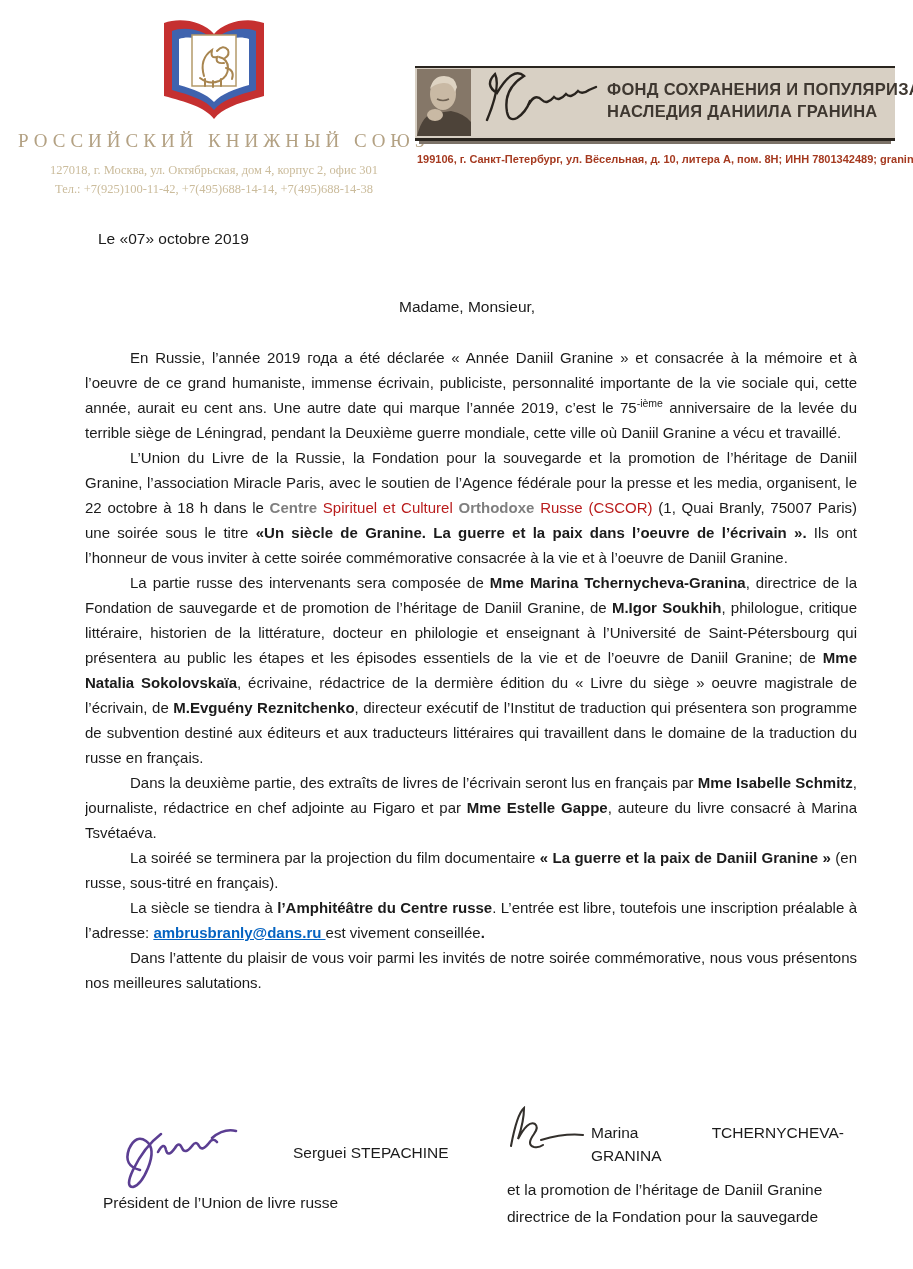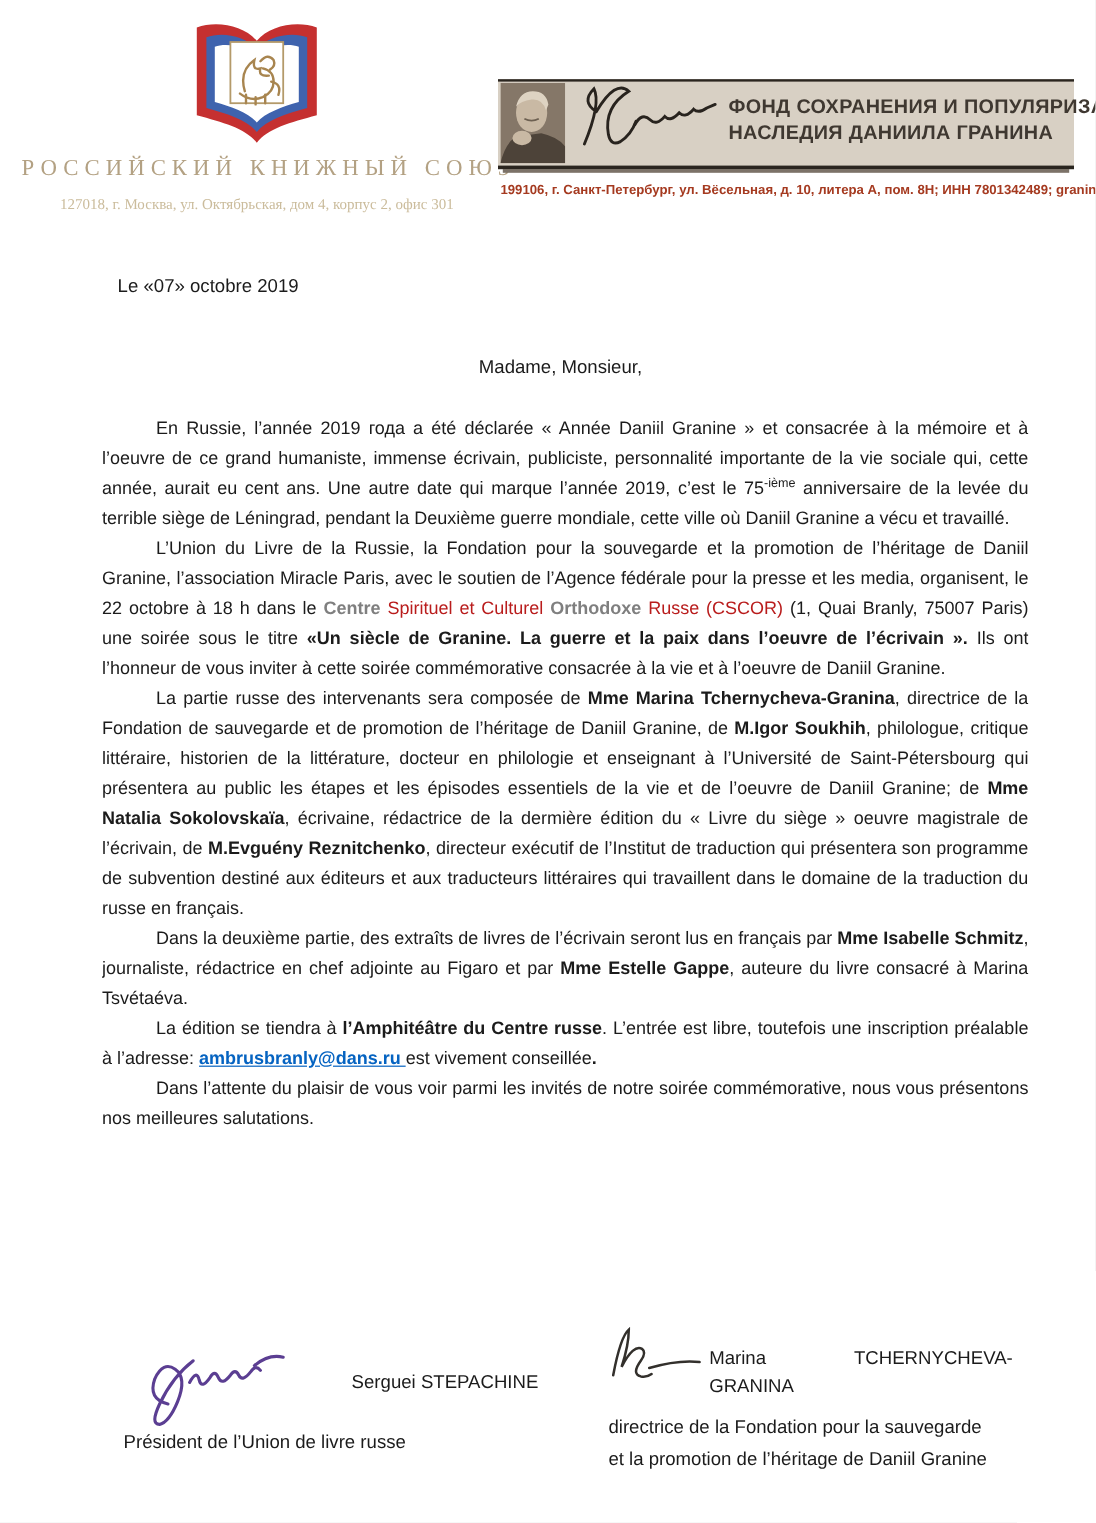--- a/index.html
+++ b/index.html
@@ -64,20 +64,21 @@
         <path d="M50,68 q-5,-17 8,-26 q-2,9 5,7 q-2,7 7,6"></path>
         <path d="M63,43 q6,-7 11,-1 q2,5 -3,8"></path>
         <path d="M46,70 q9,7 19,3 q9,-4 9,-13 q0,-9 -9,-11"></path>
         <path d="M51,71 l0,7 M59,73 l0,6 M67,71 l0,7"></path>
         <path d="M72,60 q9,2 6,11"></path>
       </g>
     </svg>
     <div class="rks-title">РОССИЙСКИЙ КНИЖНЫЙ СОЮЗ</div>
     <div class="rks-addr">
       <div>127018, г. Москва, ул. Октябрьская, дом 4, корпус 2, офис 301</div>
+      <div>Тел.: +7(925)100-11-42, +7(495)688-14-14, +7(495)688-14-38</div>
     </div>
   </div>
 
   <div class="granin-banner">
     <svg class="portrait" width="54" height="67" viewBox="0 0 54 67">
       <rect width="54" height="67" fill="#857768"></rect>
       <path d="M0,67 q6,-24 20,-23 l14,-2 q14,3 20,11 l0,14 z" fill="#4d4339"></path>
       <ellipse cx="26" cy="25" rx="13" ry="16" fill="#c9b9a4"></ellipse>
       <path d="M13,20 q3,-13 14,-13 q11,0 13,11 l-2,5 q-3,-10 -12,-9 q-9,1 -13,6 z" fill="#ded3c2"></path>
       <ellipse cx="18" cy="46" rx="8" ry="6" fill="#c9b9a4"></ellipse>
@@ -97,21 +98,22 @@
   <div class="granin-addr">199106, г. Санкт-Петербург, ул. Вёсельная, д. 10, литера А, пом. 8Н; ИНН 7801342489; granin-fond@mail.ru</div>
 
   <div class="date">Le «07» octobre 2019</div>
   <div class="salutation">Madame, Monsieur,</div>
 
   <div class="letter-body">
     <p><span>En Russie, l’année 2019 года a été déclarée « Année Daniil Granine » et consacrée à la mémoire et à l’oeuvre de ce grand humaniste, immense écrivain, publiciste, personnalité importante de la vie sociale qui, cette année, aurait eu cent ans. Une autre date qui marque l’année 2019, c’est le 75</span><span class="run-sup">-ième</span><span> anniversaire de la levée du terrible siège de Léningrad, pendant la Deuxième guerre mondiale, cette ville où Daniil Granine a vécu et travaillé.</span></p>
     <p><span>L’Union du Livre de la Russie, la Fondation pour la souvegarde et la promotion de l’héritage de Daniil Granine, l’association </span><span class="run-i">Miracle Paris</span><span>, avec le soutien de l’Agence fédérale pour la presse et les media, organisent, le 22 octobre à 18 h dans le </span><span class="run-grayb">Centre</span><span class="run-gray"> Spirituel et Culturel </span><span class="run-grayb">Orthodoxe</span><span class="run-gray"> Russe (CSCOR) </span><span>(1, Quai Branly, 75007 Paris) une soirée sous le titre </span><span class="run-b">«Un siècle de Granine. La guerre et la paix dans l’oeuvre de l’écrivain ».</span><span> Ils ont l’honneur de vous inviter à cette soirée commémorative consacrée à la vie et à l’oeuvre de Daniil Granine.</span></p>
     <p><span>La partie russe des intervenants sera composée de </span><span class="run-b">Mme Marina Tchernycheva-Granina</span><span>, directrice de la Fondation de sauvegarde et de promotion de l’héritage de Daniil Granine, de </span><span class="run-b">M.Igor Soukhih</span><span>, philologue, critique littéraire, historien de la littérature, docteur en philologie et enseignant à l’Université de Saint-Pétersbourg qui présentera au public les étapes et les épisodes essentiels de la vie et de l’oeuvre de Daniil Granine; de </span><span class="run-b">Mme Natalia Sokolovskaïa</span><span>, écrivaine, rédactrice de la dermière édition du « Livre du siège » oeuvre magistrale de l’écrivain, de </span><span class="run-b">M.Evguény Reznitchenko</span><span>, directeur exécutif de l’Institut de traduction qui présentera son programme de subvention destiné aux éditeurs et aux traducteurs littéraires qui travaillent dans le domaine de la traduction du russe en français.</span></p>
     <p><span>Dans la deuxième partie, des extraîts de livres de l’écrivain seront lus en français par </span><span class="run-b">Mme Isabelle Schmitz</span><span>, journaliste, rédactrice en chef adjointe au Figaro et par </span><span class="run-b">Mme Estelle Gappe</span><span>, auteure du livre consacré à Marina Tsvétaéva.</span></p>
-    <p><span>La édition se tiendra à </span><span class="run-b">l’Amphitéâtre du Centre russe</span><span>. L’entrée est libre, toutefois une inscription préalable à l’adresse: </span><span class="run-link">ambrusbranly@dans.ru </span><span>est vivement conseillée</span><span class="run-b">.</span></p>
+    <p><span>La soiréé se terminera par la projection du film documentaire </span><span class="run-b">« La guerre et la paix de Daniil Granine »</span><span> (en russe, sous-titré en français).</span></p>
+    <p><span>La siècle se tiendra à </span><span class="run-b">l’Amphitéâtre du Centre russe</span><span>. L’entrée est libre, toutefois une inscription préalable à l’adresse: </span><span class="run-link">ambrusbranly@dans.ru </span><span>est vivement conseillée</span><span class="run-b">.</span></p>
     <p><span>Dans l’attente du plaisir de vous voir parmi les invités de notre soirée commémorative, nous vous présentons nos meilleures salutations.</span></p>
   </div>
 
   <svg class="sig-left-svg" width="150" height="90" viewBox="0 0 150 90">
     <g stroke="#5b3e92" fill="none" stroke-width="2.6" stroke-linecap="round">
       <path d="M32,64 q-17,-4 -11,-21 q7,-15 17,-8 q10,7 2,27 q-7,17 -15,19 q-8,0 0,-17 q11,-23 28,-36"></path>
       <path d="M50,46 q6,-11 8,-2 q2,8 9,-2 q4,-7 7,0 q3,7 10,-2 q4,-6 7,0 q3,6 10,-3 q4,-6 8,-1"></path>
       <path d="M104,32 q12,-10 24,-7"></path>
     </g>
   </svg>
@@ -125,17 +127,17 @@
     </g>
   </svg>
   <div class="sig-right-name">
     <div class="line1">
       <span>Marina</span>
       <span>TCHERNYCHEVA-</span>
     </div>
     <div class="line2">GRANINA</div>
   </div>
   <div class="sig-right-title">
+    <div>et la promotion de l’héritage de Daniil Granine</div>
     <div>directrice de la Fondation pour la sauvegarde</div>
-    <div>et la promotion de l’héritage de Daniil Granine</div>
   </div>
 
 </div>
 
 </body></html>

